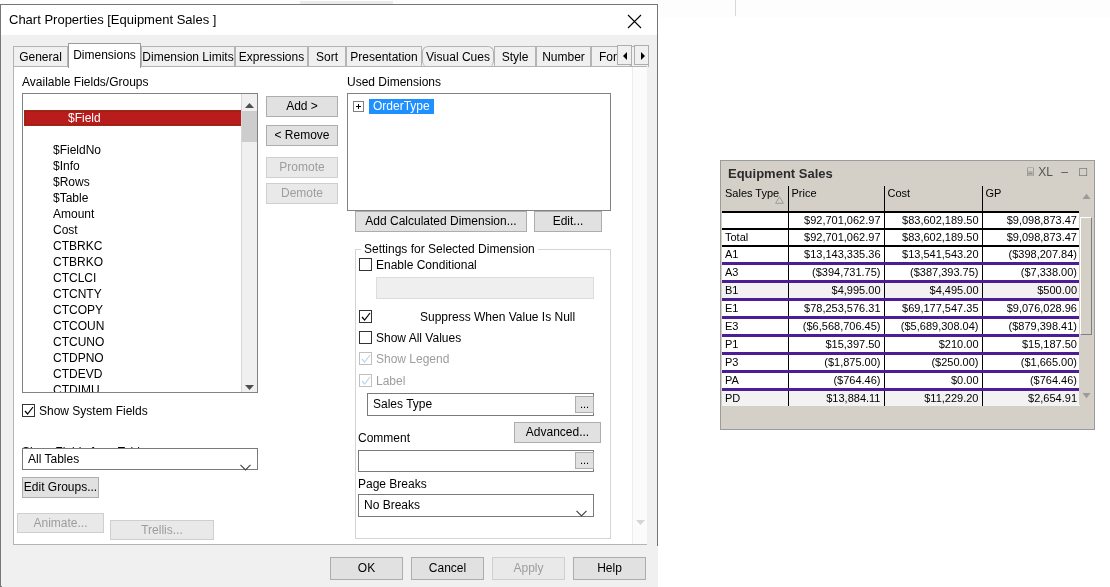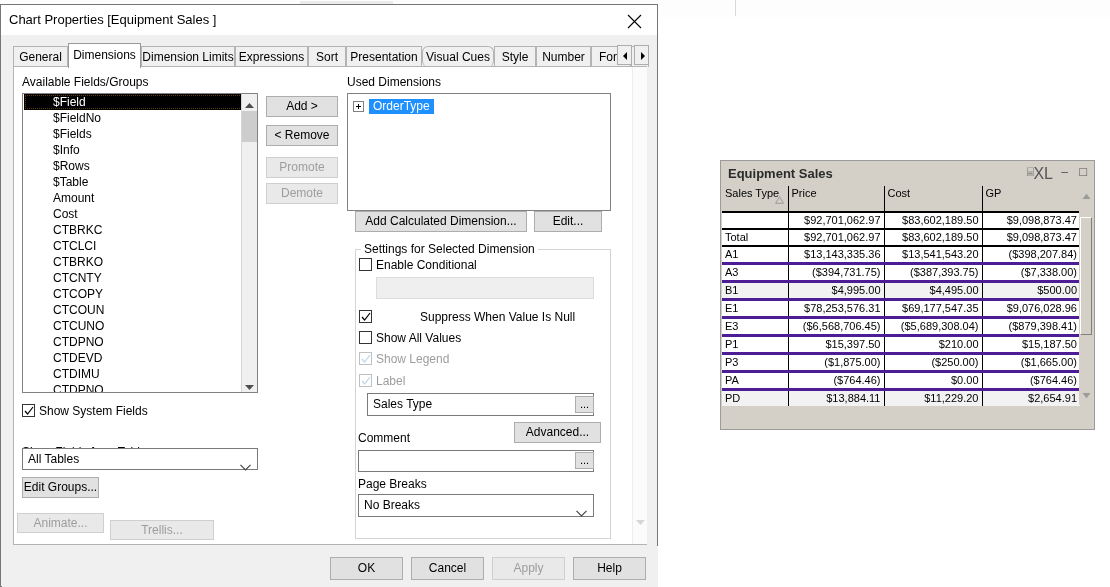--- a/index.html
+++ b/index.html
@@ -43,21 +43,21 @@
   #panel{position:absolute;left:12px;top:62px;width:634px;height:478px;background:#ffffff;border:1px solid #b4b4b4;border-top:none;box-sizing:border-box;}
   #panel-scroll{position:absolute;right:-1px;top:0;width:14px;height:477px;background:#fbfbfb;border-left:1px solid #ededed;}
   #panel-scroll .dn{position:absolute;left:3px;bottom:15px;}
 
   .lbl{position:absolute;font-size:12px;color:#000;white-space:nowrap;}
 
   
   #avail-list{position:absolute;left:21px;top:88px;width:236px;height:300px;background:#fff;border:1px solid #828282;box-sizing:border-box;overflow:hidden;}
   #avail-items{position:absolute;left:0;top:0;width:221px;}
   .fi{height:16px;line-height:16px;padding-left:30px;font-size:12px;color:#000;white-space:nowrap;cursor:pointer;}
-  .fi.sel{background:#000000;color:#fff;outline:1px dotted #5a3a00;outline-offset:-2px;margin:0 1px;padding-left:29px;}
+  .fi.sel{background:#b91c1c;color:#fff;outline:1px dotted #5a3a00;outline-offset:-2px;margin:16px 1px;padding-left:44px;}
   #avail-sb{position:absolute;right:0;top:0;width:15px;height:298px;background:#f0f0f0;border-left:1px solid #d6d6d6;}
   #avail-sb .ar{position:absolute;left:3px;width:9px;height:9px;}
   #avail-sb .up{top:4px;} #avail-sb .dn{bottom:4px;}
   #avail-thumb{position:absolute;left:0;top:17px;width:15px;height:31px;background:#cdcdcd;}
 
   
   .btn{
     position:absolute;box-sizing:border-box;background:#e1e1e1;border:1px solid #adadad;
     font-size:12px;color:#000;text-align:center;cursor:pointer;white-space:nowrap;
   }
@@ -165,29 +165,28 @@
       </div>
     </div>
   </div>
 
   <div class="lbl" style="left:21px;top:70px;">Available Fields/Groups</div>
 
   <div id="avail-list">
     <div id="avail-items">
       <div class="fi sel">$Field</div>
       <div class="fi">$FieldNo</div>
-      <div class="fi">$Fields</div>
       <div class="fi">$Info</div>
       <div class="fi">$Rows</div>
       <div class="fi">$Table</div>
       <div class="fi">Amount</div>
       <div class="fi">Cost</div>
       <div class="fi">CTBRKC</div>
+      <div class="fi">CTBRKO</div>
       <div class="fi">CTCLCI</div>
-      <div class="fi">CTBRKO</div>
       <div class="fi">CTCNTY</div>
       <div class="fi">CTCOPY</div>
       <div class="fi">CTCOUN</div>
       <div class="fi">CTCUNO</div>
       <div class="fi">CTDPNO</div>
       <div class="fi">CTDEVD</div>
       <div class="fi">CTDIMU</div>
       <div class="fi">CTDPNO</div>
     </div>
     <div id="avail-sb">
@@ -297,21 +296,21 @@
   <div class="btn" style="left:329px;top:552px;width:73px;height:23px;line-height:21px;">OK</div>
   <div class="btn" style="left:410px;top:552px;width:73px;height:23px;line-height:21px;">Cancel</div>
   <div class="btn dis" style="left:491px;top:552px;width:73px;height:23px;line-height:21px;">Apply</div>
   <div class="btn" style="left:572px;top:552px;width:73px;height:23px;line-height:21px;">Help</div>
 </div>
 
 <div id="chartobj">
   <div id="chart-title">Equipment Sales</div>
   <div id="chart-icons">
     <span class="ci" style="right:54px;top:0px;font-size:12px;color:#555;">⌸</span>
-    <span class="ci" style="right:35px;top:0px;font-size:16px;color:#555;">XL</span>
+    <span class="ci" style="right:35px;top:0px;font-size:12px;color:#555;">XL</span>
     <span class="ci" style="right:20px;top:0px;font-size:12px;color:#555;">–</span>
     <span class="ci" style="right:1px;top:-1px;font-size:13px;color:#555;">□</span>
   </div>
 
   <div id="tbl">
     <table>
       <thead>
         <tr>
           <th style="width:66px;">
             <span>Sales Type</span>

